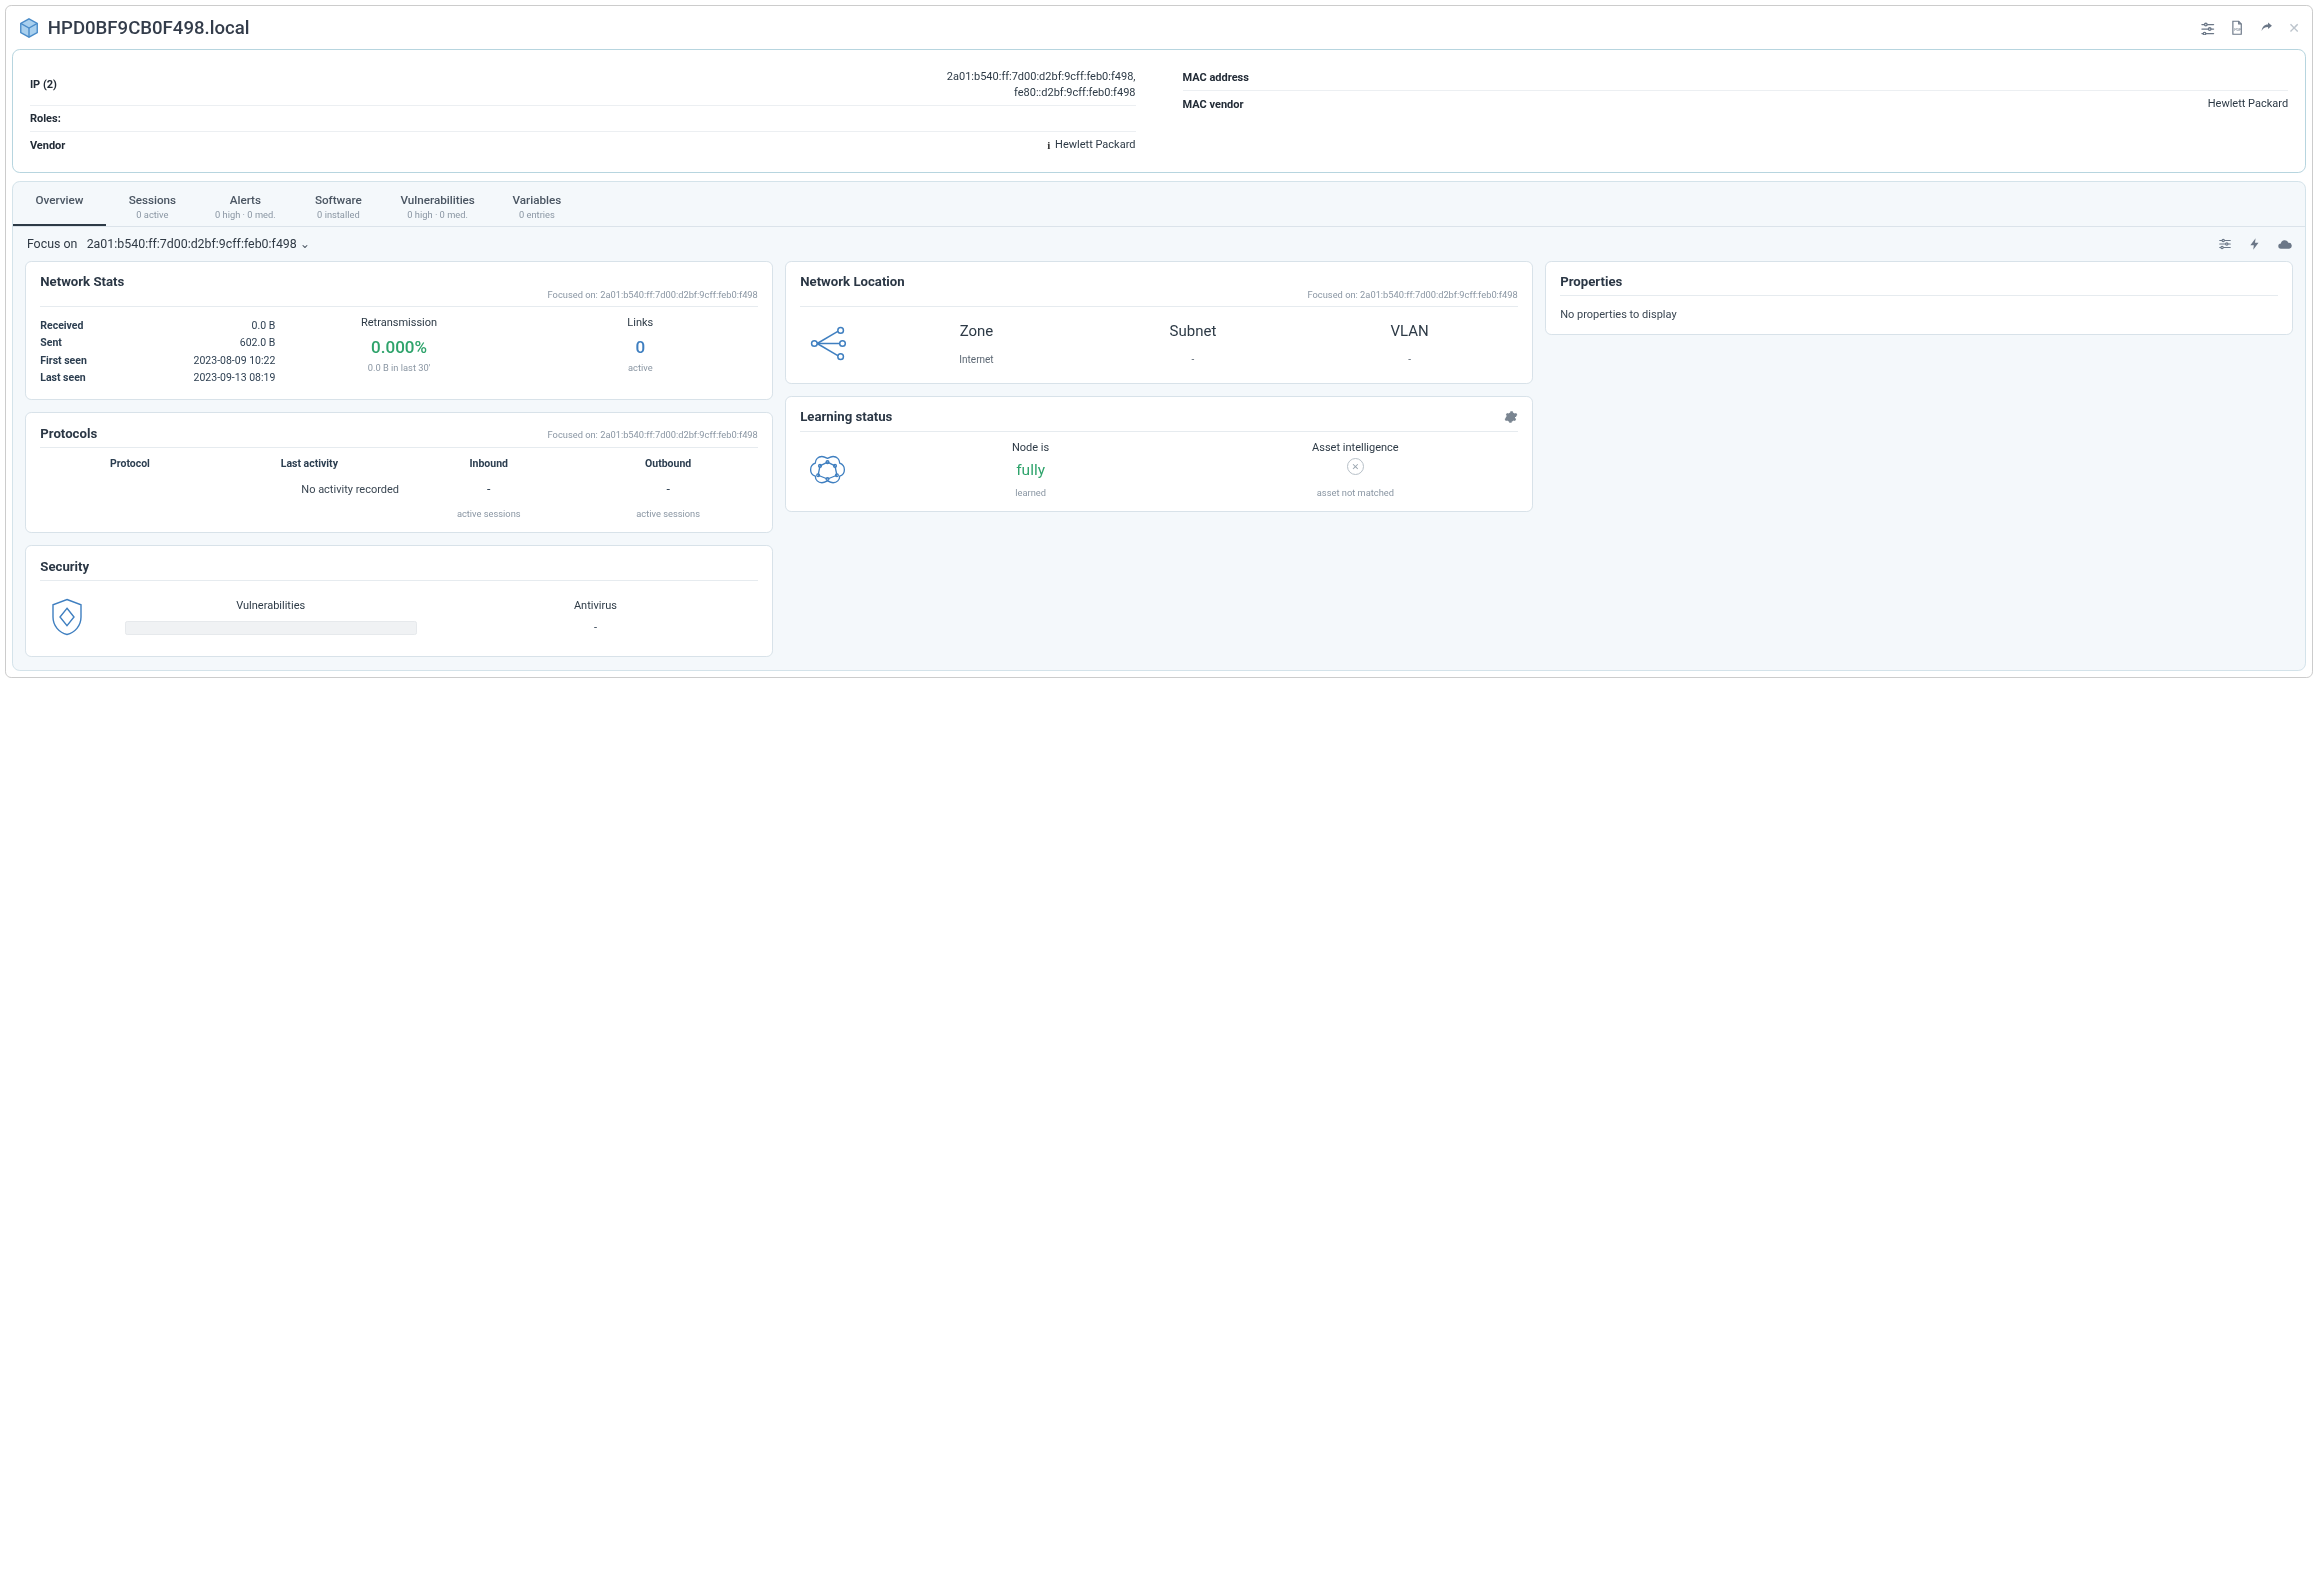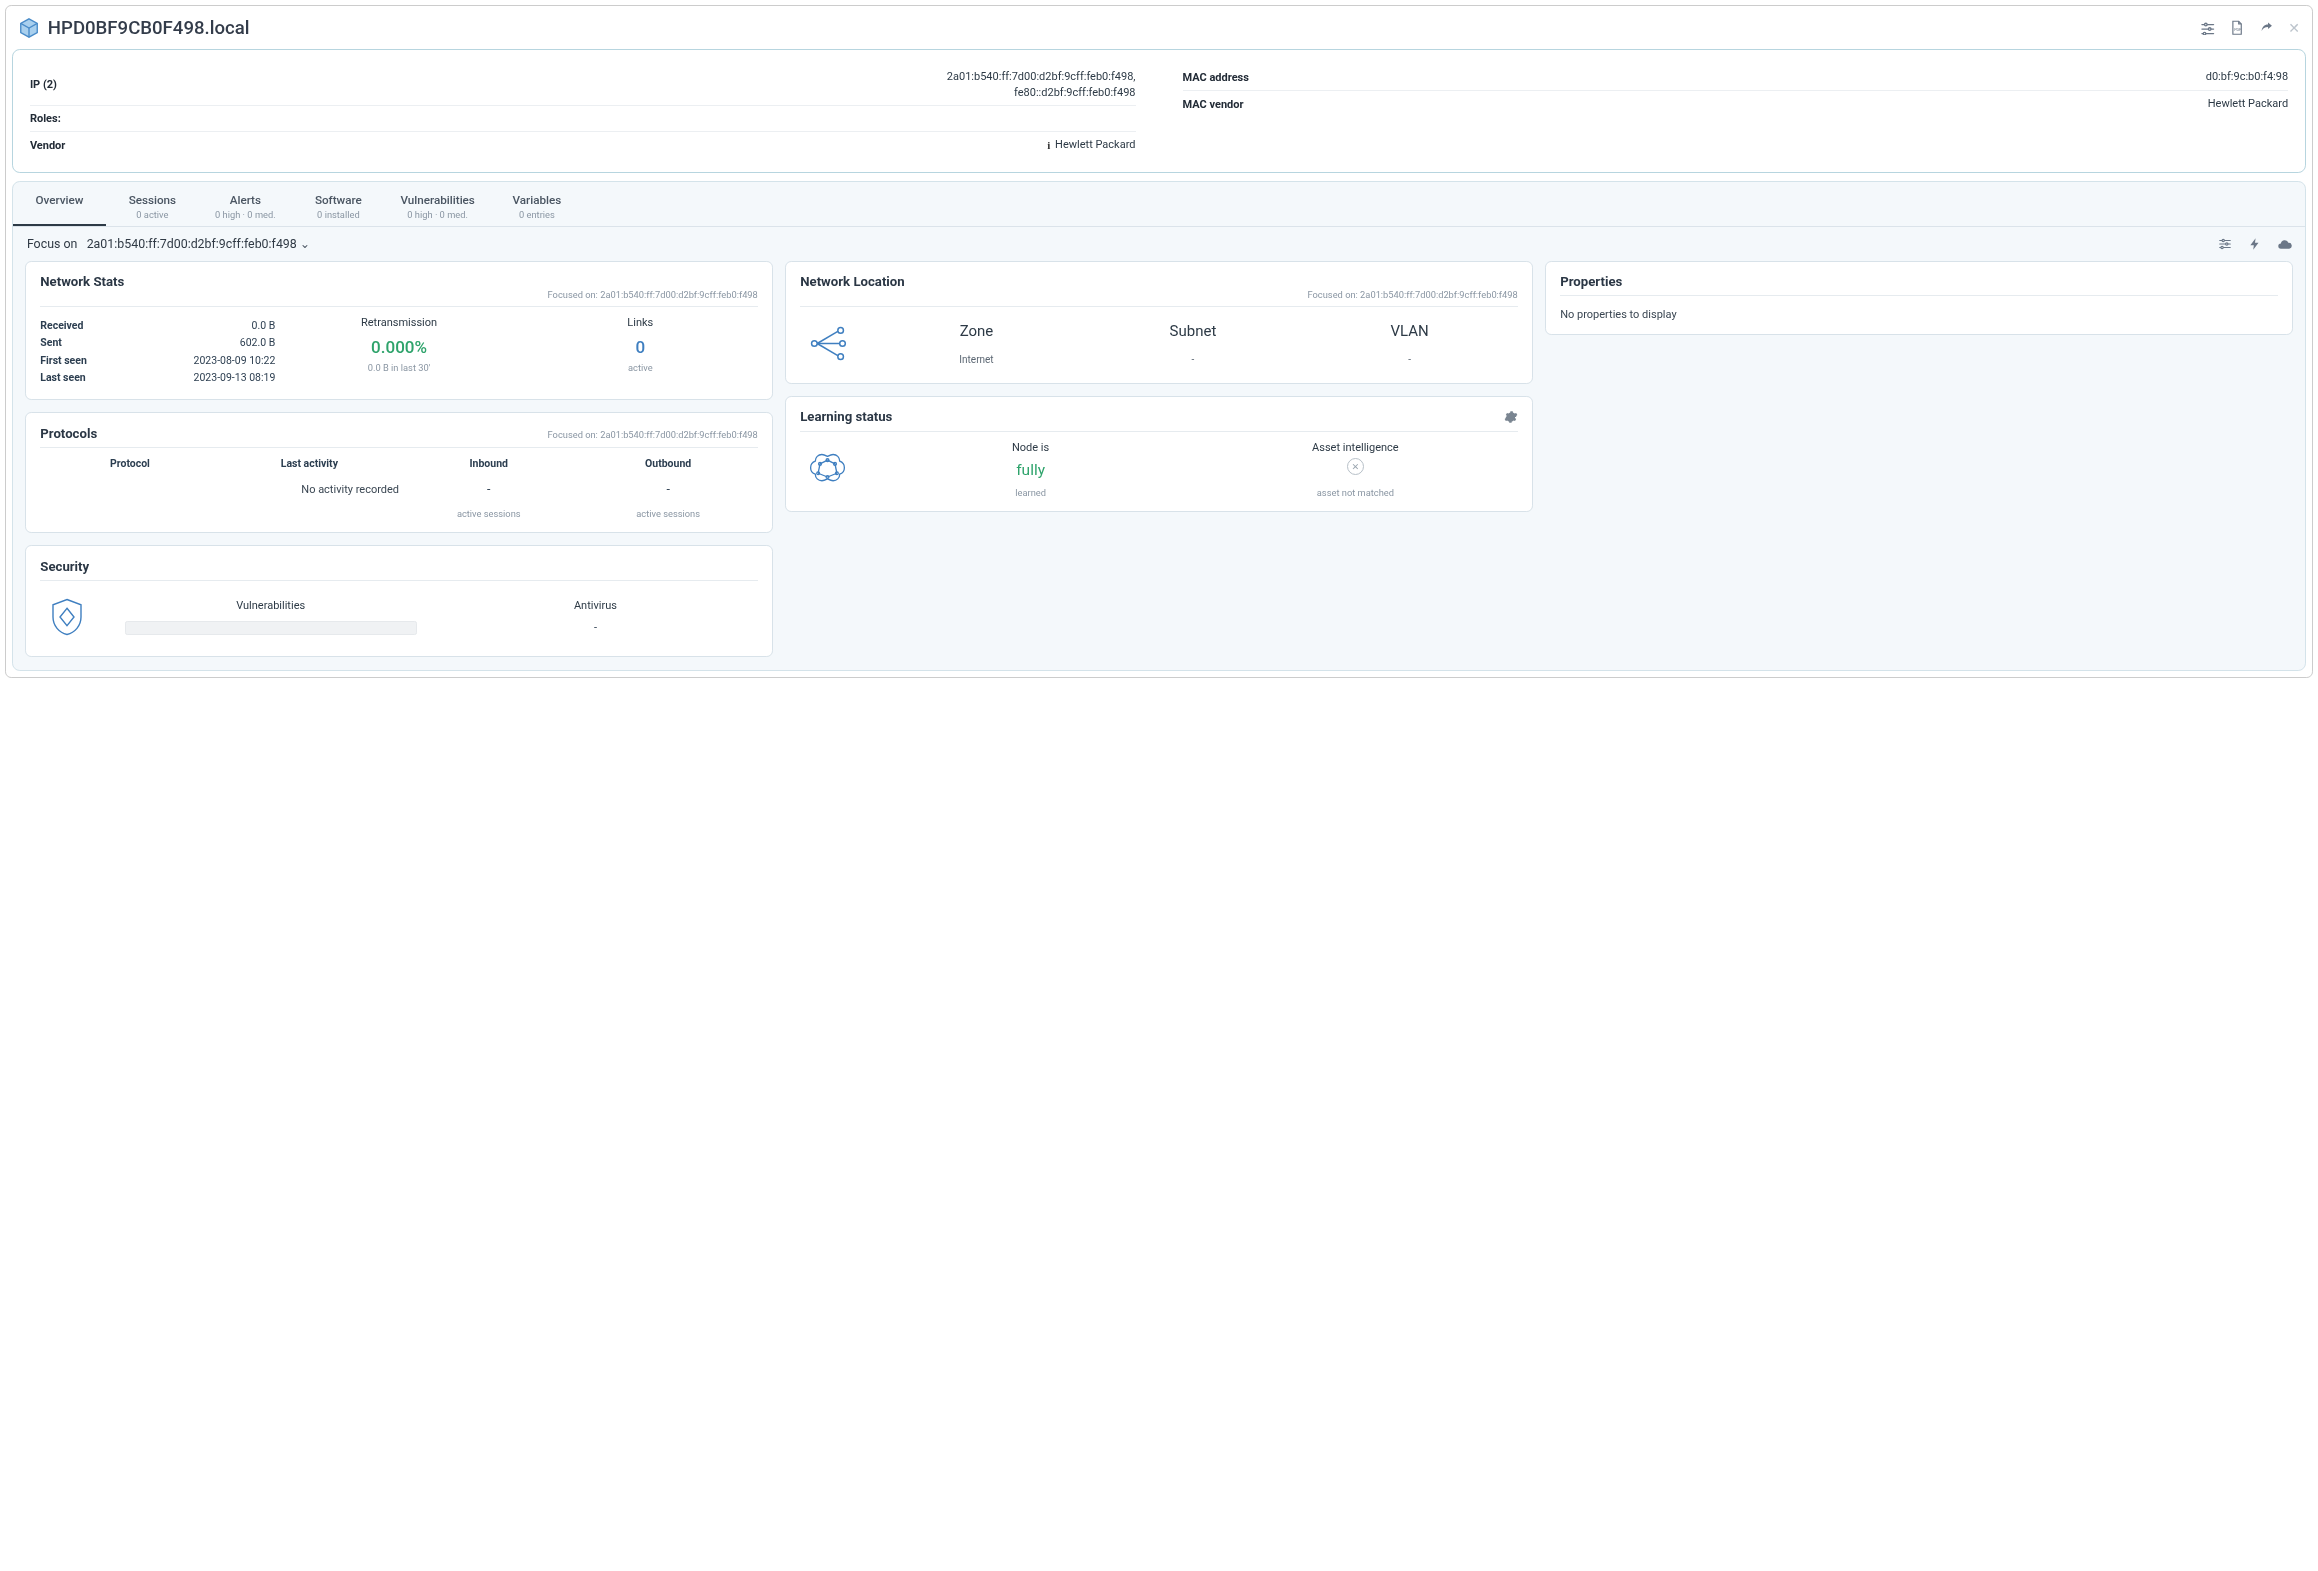--- a/index.html
+++ b/index.html
@@ -173,21 +173,21 @@
   .prop-text { color:#3a4652; padding-top: 3.1px; }
 
   
   .proto-body { display:grid; grid-template-columns: 1fr 1fr 1fr 1fr; text-align:center; row-gap:4.7px;}
   .proto-head { font-weight: 700; font-size: 10.5px; }
   .proto-msg { grid-column: 1 / 3; font-size: 11px; color:#3a4652; padding-top: 7.8px; text-align:right;}
   .proto-dash { font-size: 12.4px; padding-top: 6.2px;}
   .proto-sub { font-size: 9.3px; color:#8a96a3; padding-top: 7.8px;}
 
   
-  .ls-body { display:flex; align-items:center; gap:14px;}
+  .ls-body { display:flex; align-items:flex-end; gap:14px;}
   .ls-cols { flex:1; display:grid; grid-template-columns: 1fr 1fr; text-align:center; row-gap:4.7px;}
   .ls-head { font-size: 11px; color:#2d3a46; }
   .ls-big { font-size: 15.5px; padding: 3.1px 0;}
   .ls-sub { font-size: 9.3px; color:#8a96a3;}
   .circ-x { display:inline-flex; width:17px; height:17px; border:1.2px solid #b7c0c8; border-radius:50%; align-items:center; justify-content:center; color:#9aa5af; font-size:9.3px;}
 
   
   .sec-body { display:flex; align-items:center; gap:14px;}
   .sec-cols { flex:1; display:grid; grid-template-columns: 1fr 1fr; text-align:center; row-gap:9.3px;}
   .sec-head { font-size: 11px; color:#2d3a46;}
@@ -249,21 +249,20 @@
       <div class="info-row">
         <div class="info-label">Vendor</div>
         <div class="info-value">
           <span class="info-icon-inline">i</span><span>Hewlett Packard</span>
         </div>
       </div>
     </div>
     <div class="info-col">
       <div class="info-row">
         <div class="info-label">MAC address</div>
-        <div class="info-value">d0:bf:9c:b0:f4:98</div>
       </div>
       <div class="info-row">
         <div class="info-label">MAC vendor</div>
         <div class="info-value">Hewlett Packard</div>
       </div>
     </div>
   </div>
 
   <div class="content-panel">
 

